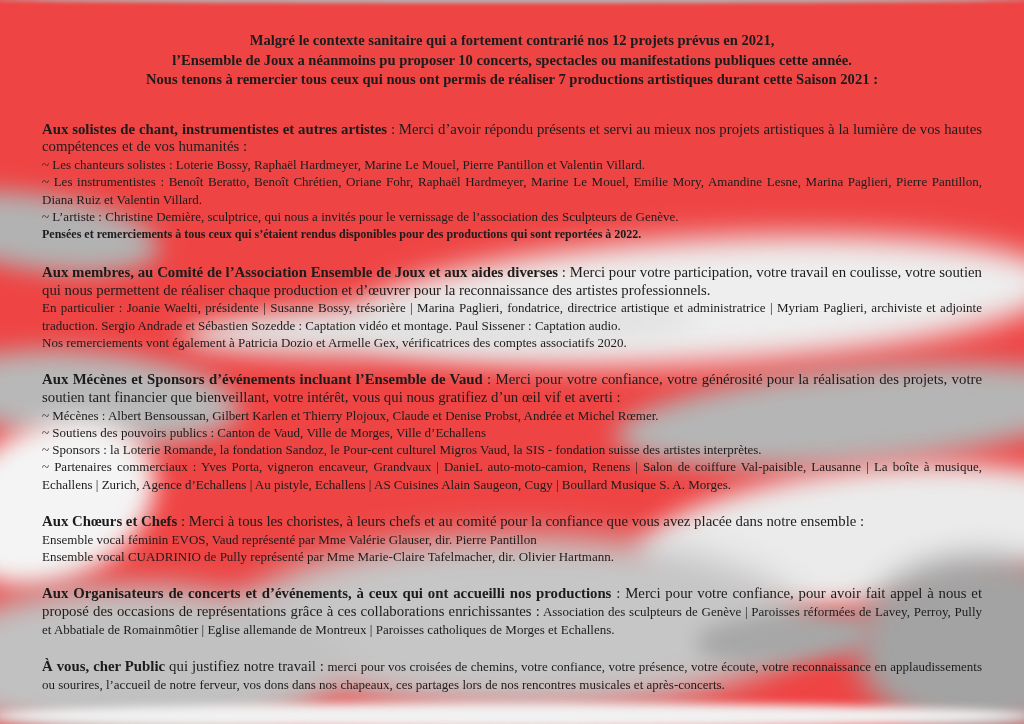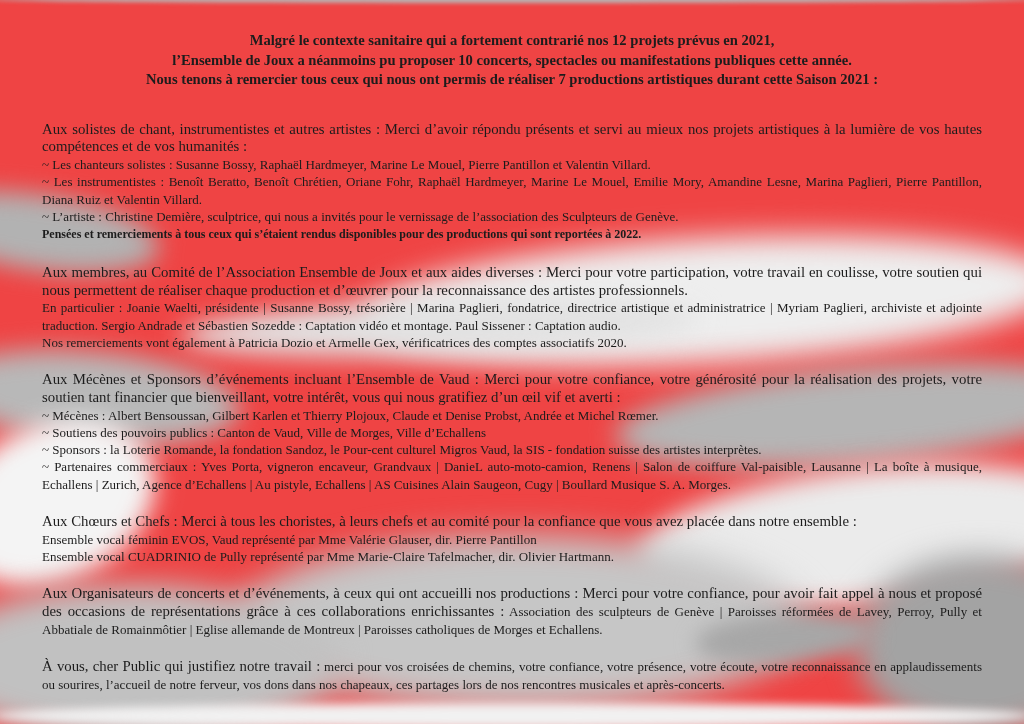--- a/index.html
+++ b/index.html
@@ -41,21 +41,21 @@
   .doc-header {
     text-align: center;
     font-weight: 700;
     font-size: 14.6px;
     line-height: 19.5px;
   }
   .sections { margin-top: 31px; }
   .section + .section { margin-top: 20px; }
   .lead, .detail, .note { margin: 0; text-align: justify; }
   .lead  { font-size: 14.8px; line-height: 17.7px; }
-  .title { font-weight: 400; margin-top: 15px; }
+  .title { font-weight: 700; margin-top: 15px; }
   .small { font-size: 13px; }
   .detail { line-height: 17.3px; }
   .note  { font-size: 12px; line-height: 17.7px; font-weight: 700; margin-top: 1px; }
 </style>
 </head>
 <body>
 
 <div class="page">
 
   <div class="bg">
@@ -76,21 +76,21 @@
 
   <div class="content">
     <header class="doc-header">
       <div>Malgré le contexte sanitaire qui a fortement contrarié nos 12 projets prévus en 2021,</div>
       <div>l’Ensemble de Joux a néanmoins pu proposer 10 concerts, spectacles ou manifestations publiques cette année.</div>
       <div>Nous tenons à remercier tous ceux qui nous ont permis de réaliser 7 productions artistiques durant cette Saison 2021 :</div>
     </header>
     <div class="sections" id="sections-root">
         <section class="section">
           <p class="lead"><span class="title">Aux solistes de chant, instrumentistes et autres artistes</span><span> : </span><span>Merci d’avoir répondu présents et servi au mieux nos projets artistiques à la lumière de vos hautes compétences et de vos humanités :</span></p>
-          <p class="detail small">~ Les chanteurs solistes : Susanne Bossy, Raphaël Hardmeyer, Marine Le Mouel, Pierre Pantillon et Valentin Villard.</p>
+          <p class="detail small">~ Les chanteurs solistes : Loterie Bossy, Raphaël Hardmeyer, Marine Le Mouel, Pierre Pantillon et Valentin Villard.</p>
           <p class="detail small">~ Les instrumentistes : Benoît Beratto, Benoît Chrétien, Oriane Fohr, Raphaël Hardmeyer, Marine Le Mouel, Emilie Mory, Amandine Lesne, Marina Paglieri, Pierre Pantillon, Diana Ruiz et Valentin Villard.</p>
           <p class="detail small">~ L’artiste : Christine Demière, sculptrice, qui nous a invités pour le vernissage de l’association des Sculpteurs de Genève.</p>
           <p class="note">Pensées et remerciements à tous ceux qui s’étaient rendus disponibles pour des productions qui sont reportées à 2022.</p>
         </section>
         <section class="section">
           <p class="lead"><span class="title">Aux membres, au Comité de l’Association Ensemble de Joux et aux aides diverses</span><span> : </span><span>Merci pour votre participation, votre travail en coulisse, votre soutien qui nous permettent de réaliser chaque production et d’œuvrer pour la reconnaissance des artistes professionnels.</span></p>
           <p class="detail small">En particulier : Joanie Waelti, présidente | Susanne Bossy, trésorière | Marina Paglieri, fondatrice, directrice artistique et administratrice | Myriam Paglieri, archiviste et adjointe traduction. Sergio Andrade et Sébastien Sozedde : Captation vidéo et montage. Paul Sissener : Captation audio.</p>
           <p class="detail small">Nos remerciements vont également à Patricia Dozio et Armelle Gex, vérificatrices des comptes associatifs 2020.</p>
         </section>
         <section class="section">

